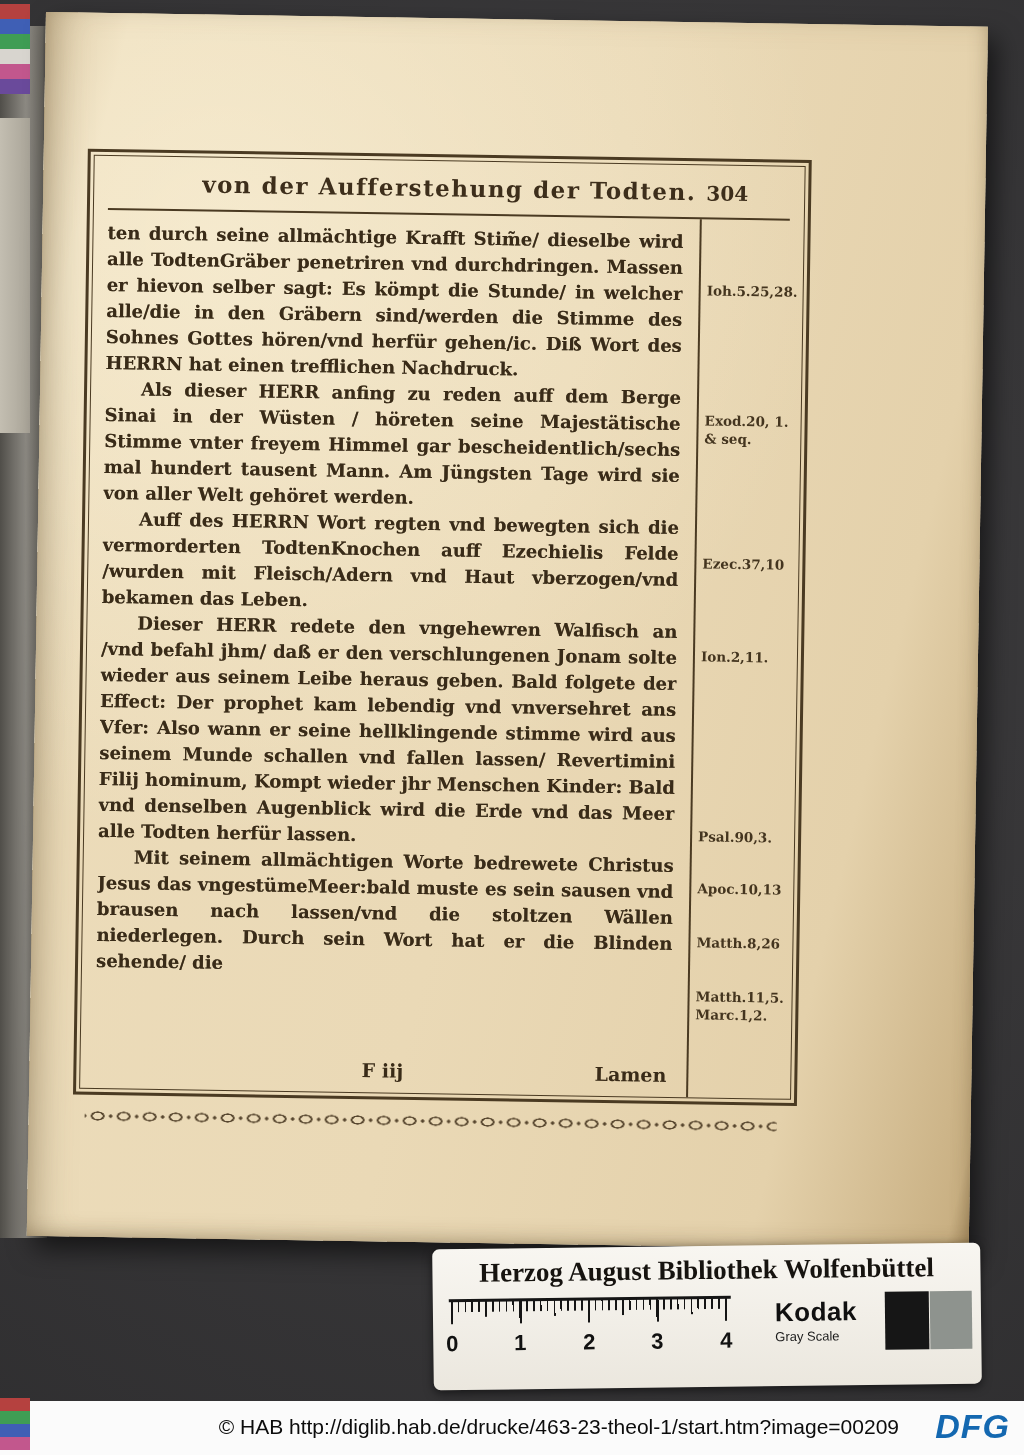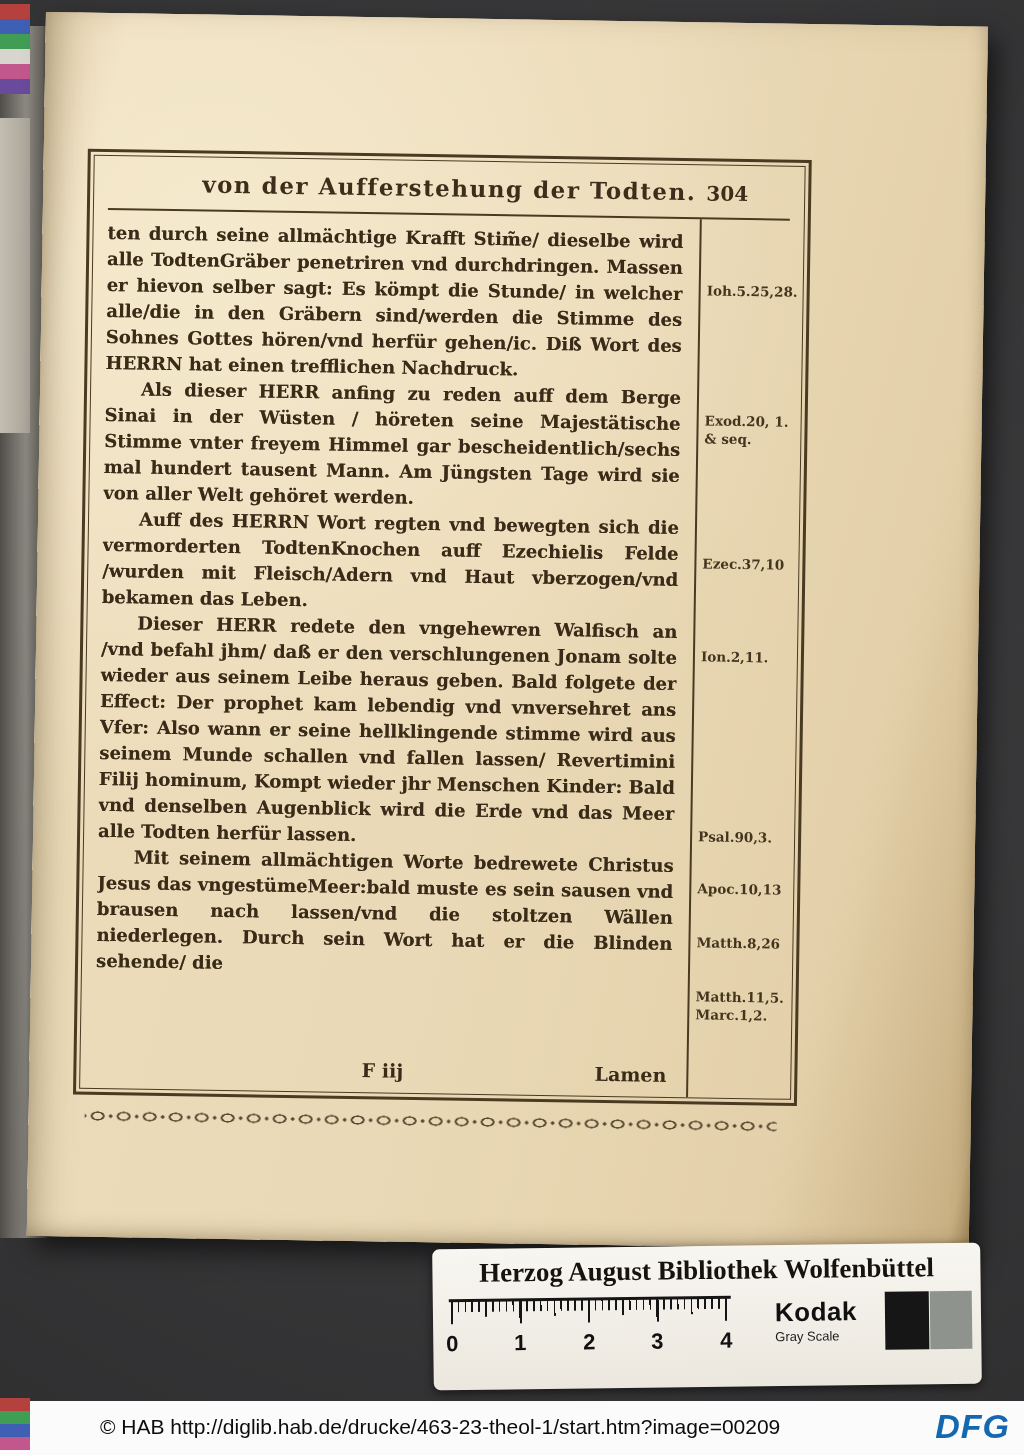--- a/index.html
+++ b/index.html
@@ -144,21 +144,21 @@
   .patch-black { left:452px; width:44px; background:#161616; }
   .patch-gray  { left:497px; width:42px; background:#8e938e; }
 
   
   .footer-bar {
     position:absolute; left:0; top:1401px; width:1024px; height:54px;
     background:#fbfbfb; z-index:20;
   }
   .copyright-text {
     position:absolute; left:100px; right:125px; top:14px;
-    text-align:left;
+    text-align:right;
     font-family:"Liberation Sans", sans-serif; font-size:21px; color:#0c0c0c;
   }
   .dfg-logo {
     position:absolute; right:14px; top:6px;
     font-family:"Liberation Sans", sans-serif; font-weight:700; font-style:italic;
     font-size:34px; letter-spacing:1px; color:#1468b0;margin-left:46px;
   }
 </style>
 </head>
 <body>

